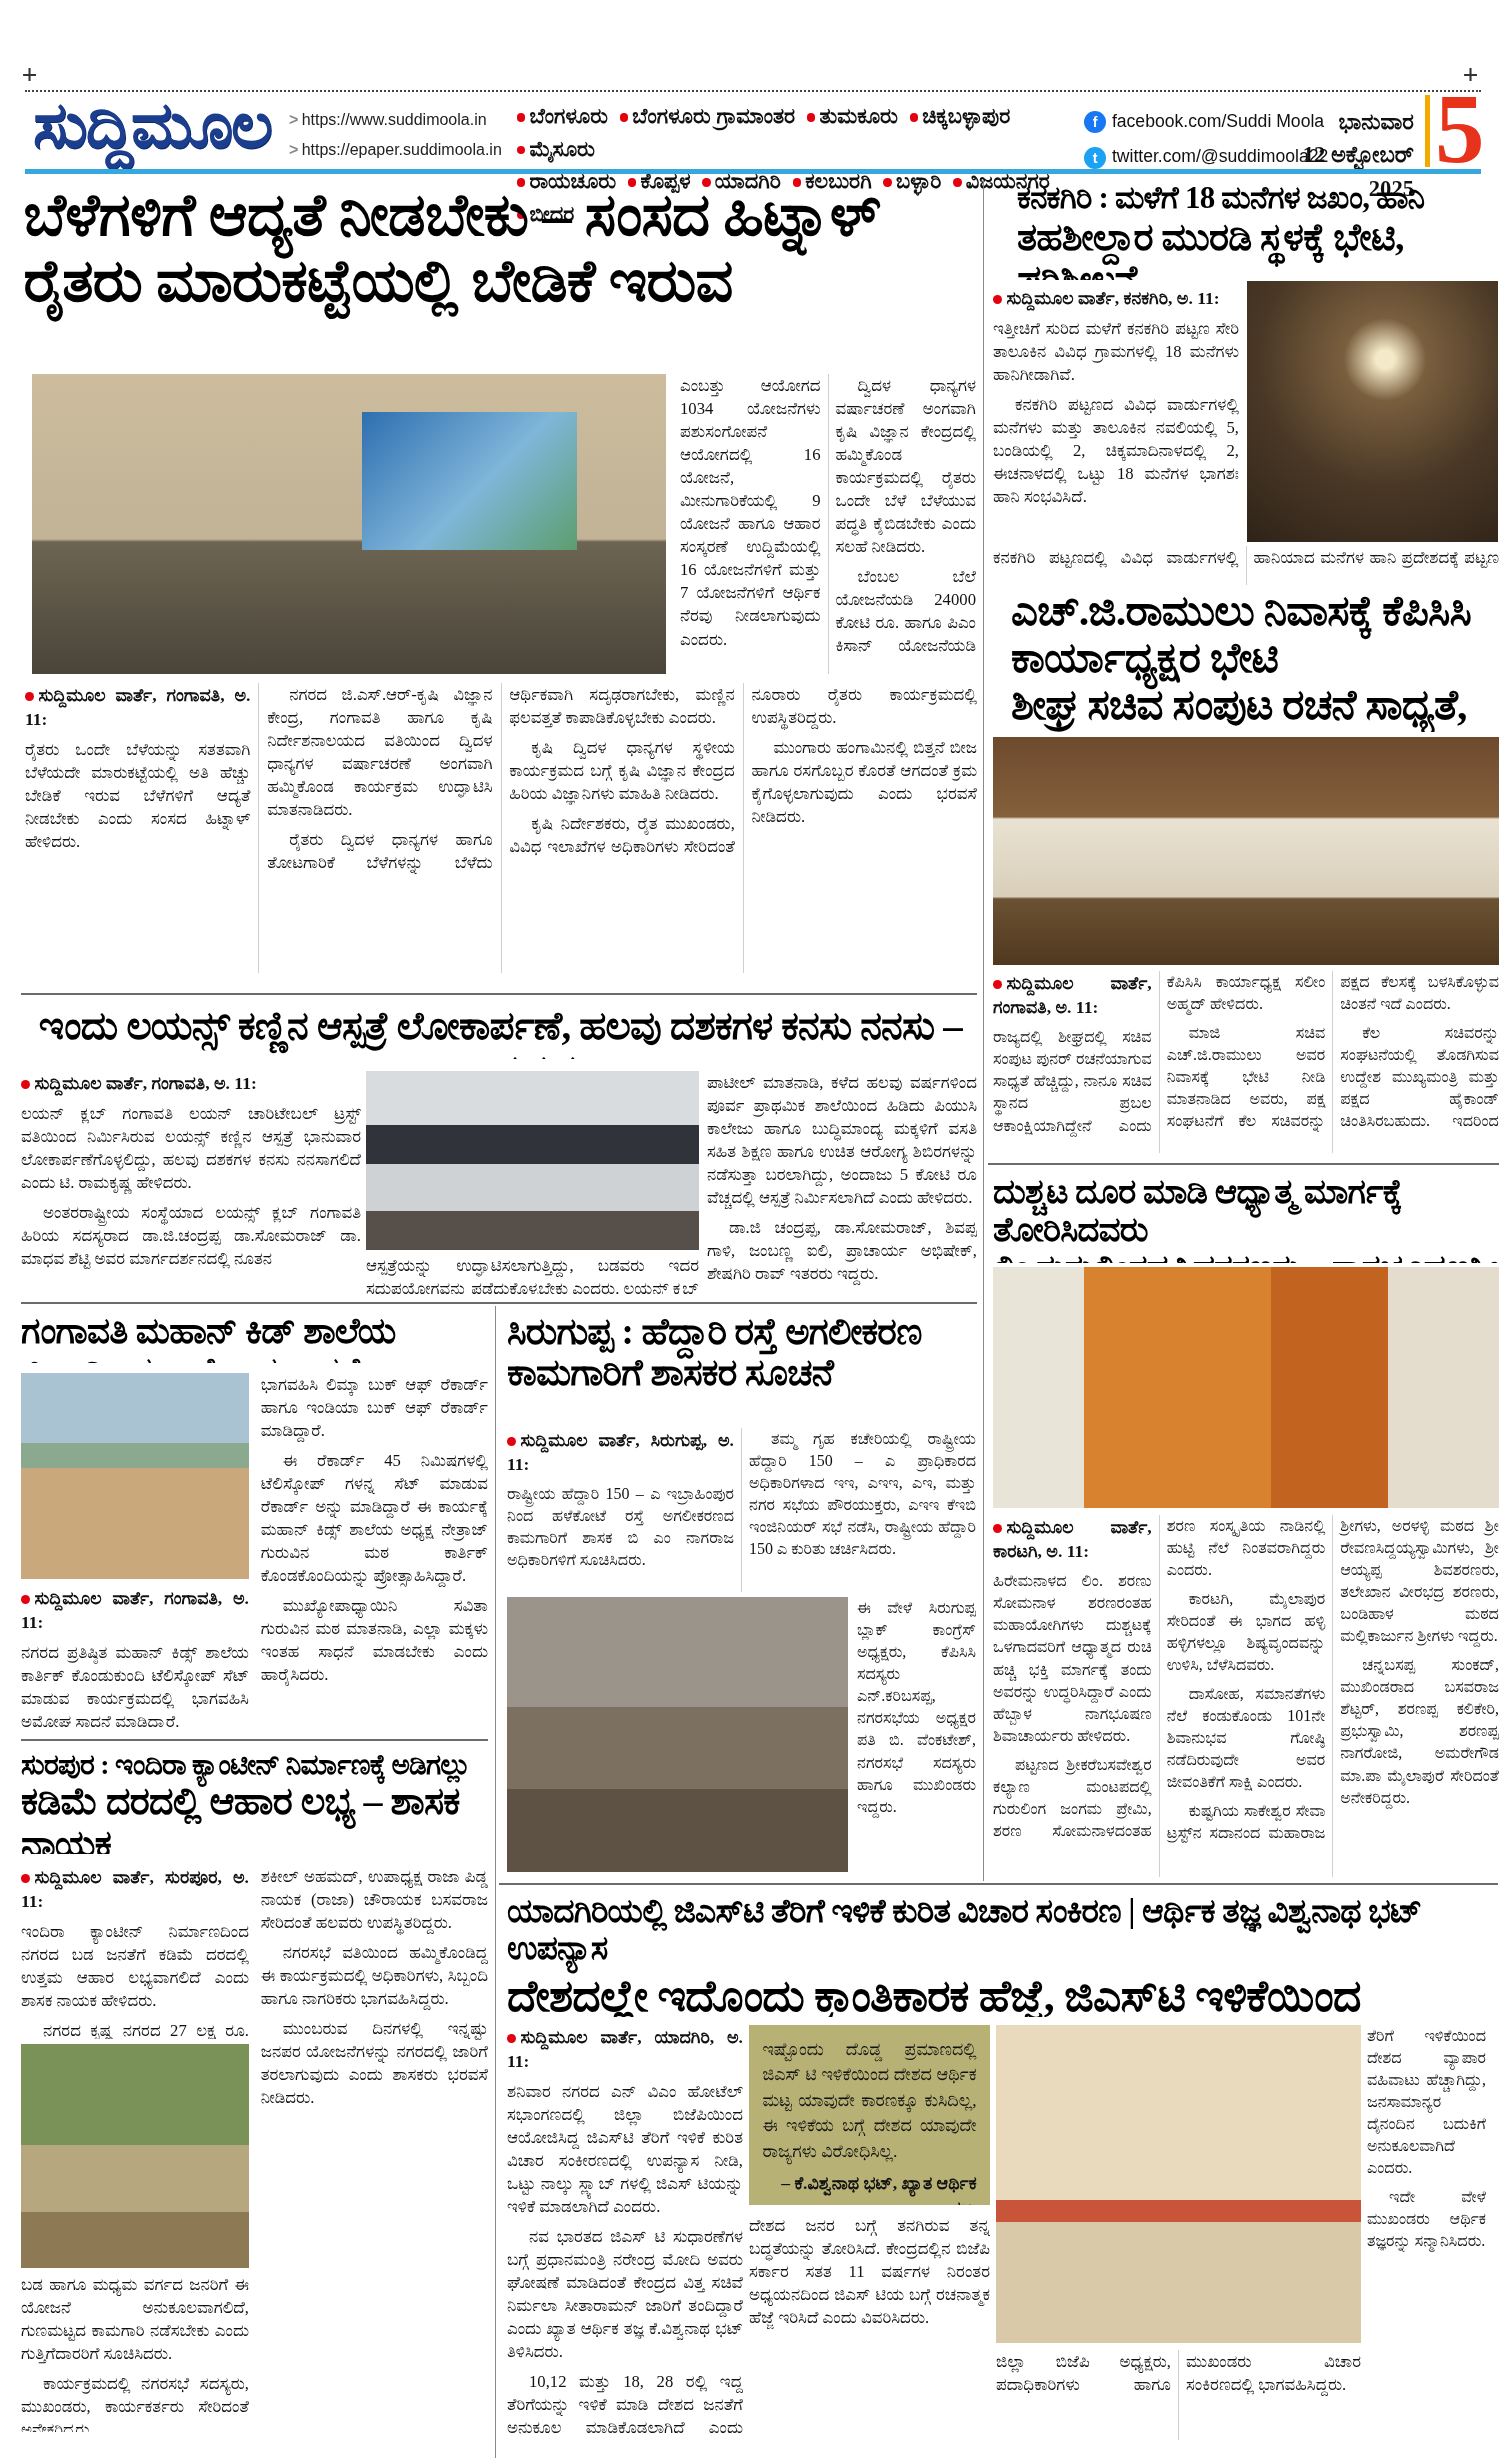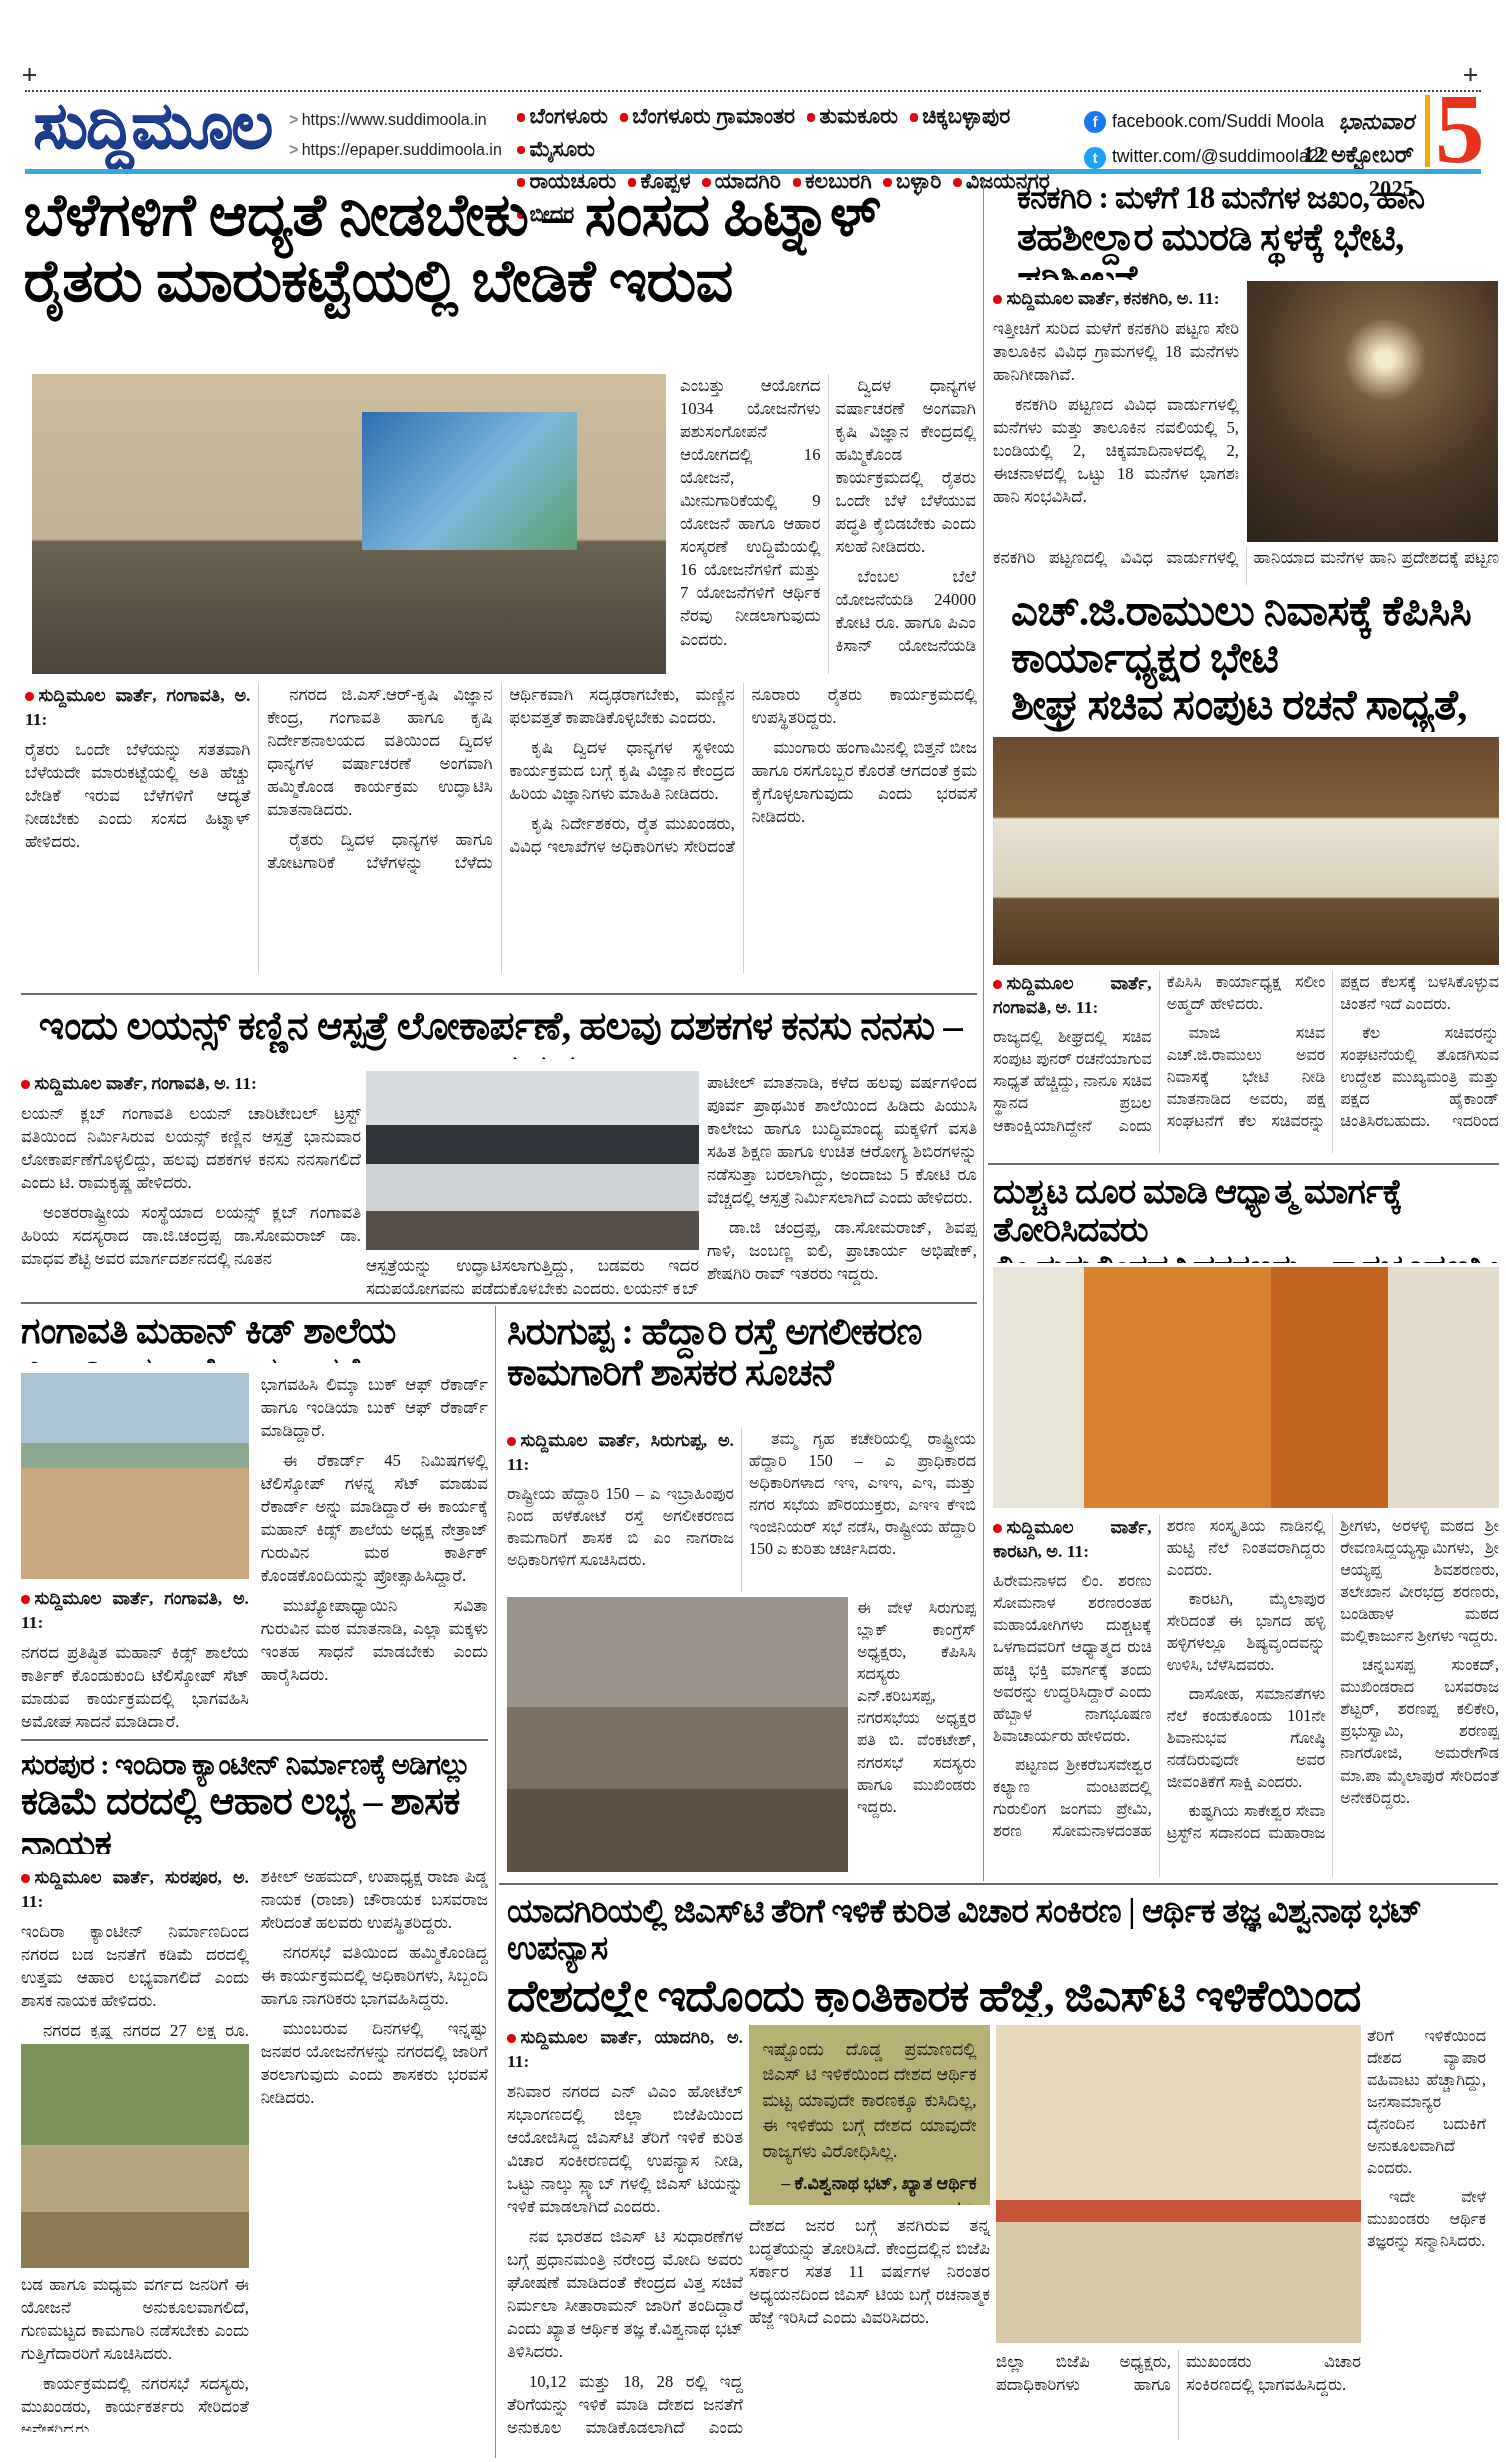--- a/index.html
+++ b/index.html
@@ -21,21 +21,21 @@
           font-family:"Liberation Sans",sans-serif;}
   .city{white-space:nowrap;margin-right:11.7px;}
   .city::before{content:"";display:inline-block;width:8.4px;height:8.4px;border-radius:50%;
                 background:#e3000f;margin-right:4.2px;vertical-align:middle;}
   .social{font-size:17.6px;font-family:"Liberation Sans",sans-serif;line-height:2.0;}
   .sicon{display:inline-block;width:22px;height:22px;border-radius:50%;color:#fff;
          text-align:center;line-height:22px;font-weight:700;font-size:14.2px;margin-right:5.9px;
          vertical-align:middle;font-family:"Liberation Sans",sans-serif;}
   .fb{background:#1877f2;} .tw{background:#1da1f2;}
   .dateblock{text-align:right;font-weight:700;line-height:1.5;}
-  .dateblock .day{font-size:22px;font-style:italic;} .dateblock .date{font-size:22.6px;}
+  .dateblock .day{font-size:22px;} .dateblock .date{font-size:22.6px;}
   .yellowbar{background:#f2a900;width:5px;}
   .pageno{font-size:99px;font-weight:800;color:#e8331c;line-height:0.85;
           font-family:"Liberation Serif",serif;}
   
   .hl{font-weight:800;color:#000;line-height:1.12;letter-spacing:-0.8px;}
   .byline{font-weight:700;font-size:17.6px;margin:0 0 5px 0;}
   .byline::before{content:"";display:inline-block;width:9.2px;height:9.2px;border-radius:50%;
                   background:#e3000f;margin-right:4.2px;}
   .body-t{font-size:16.7px;line-height:1.38;text-align:justify;}
   .body-t p{margin:0 0 6.7px 0;text-indent:22px;}

